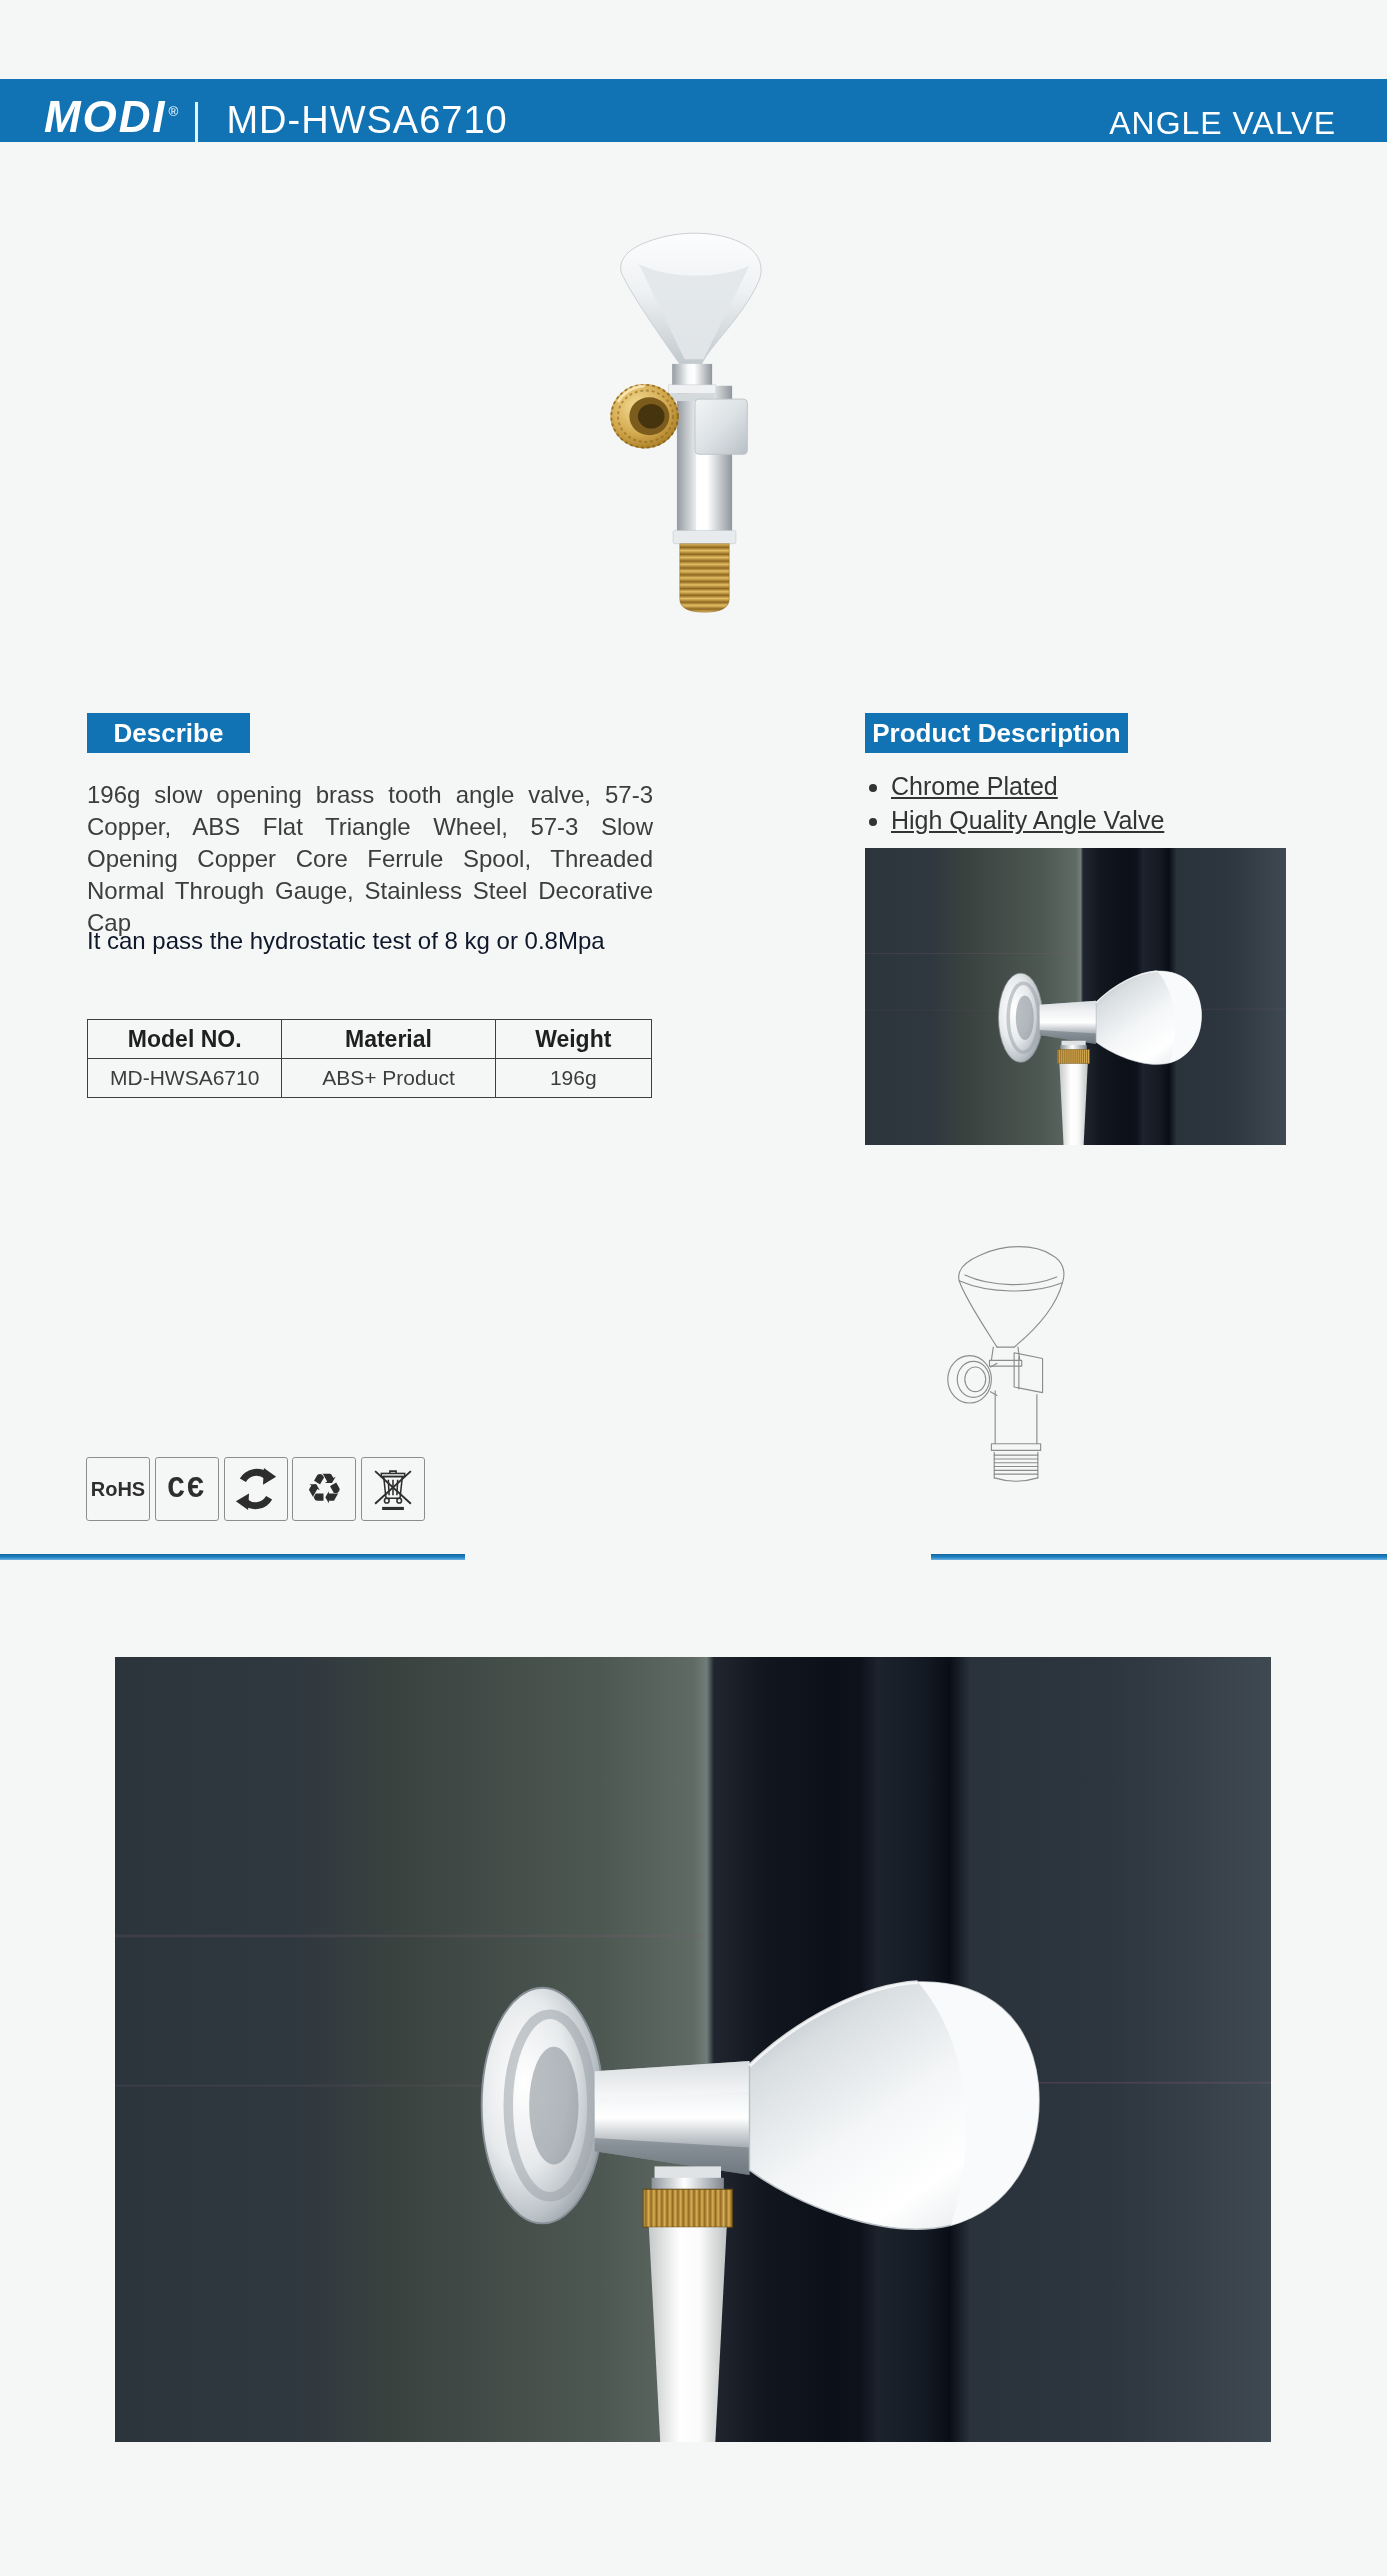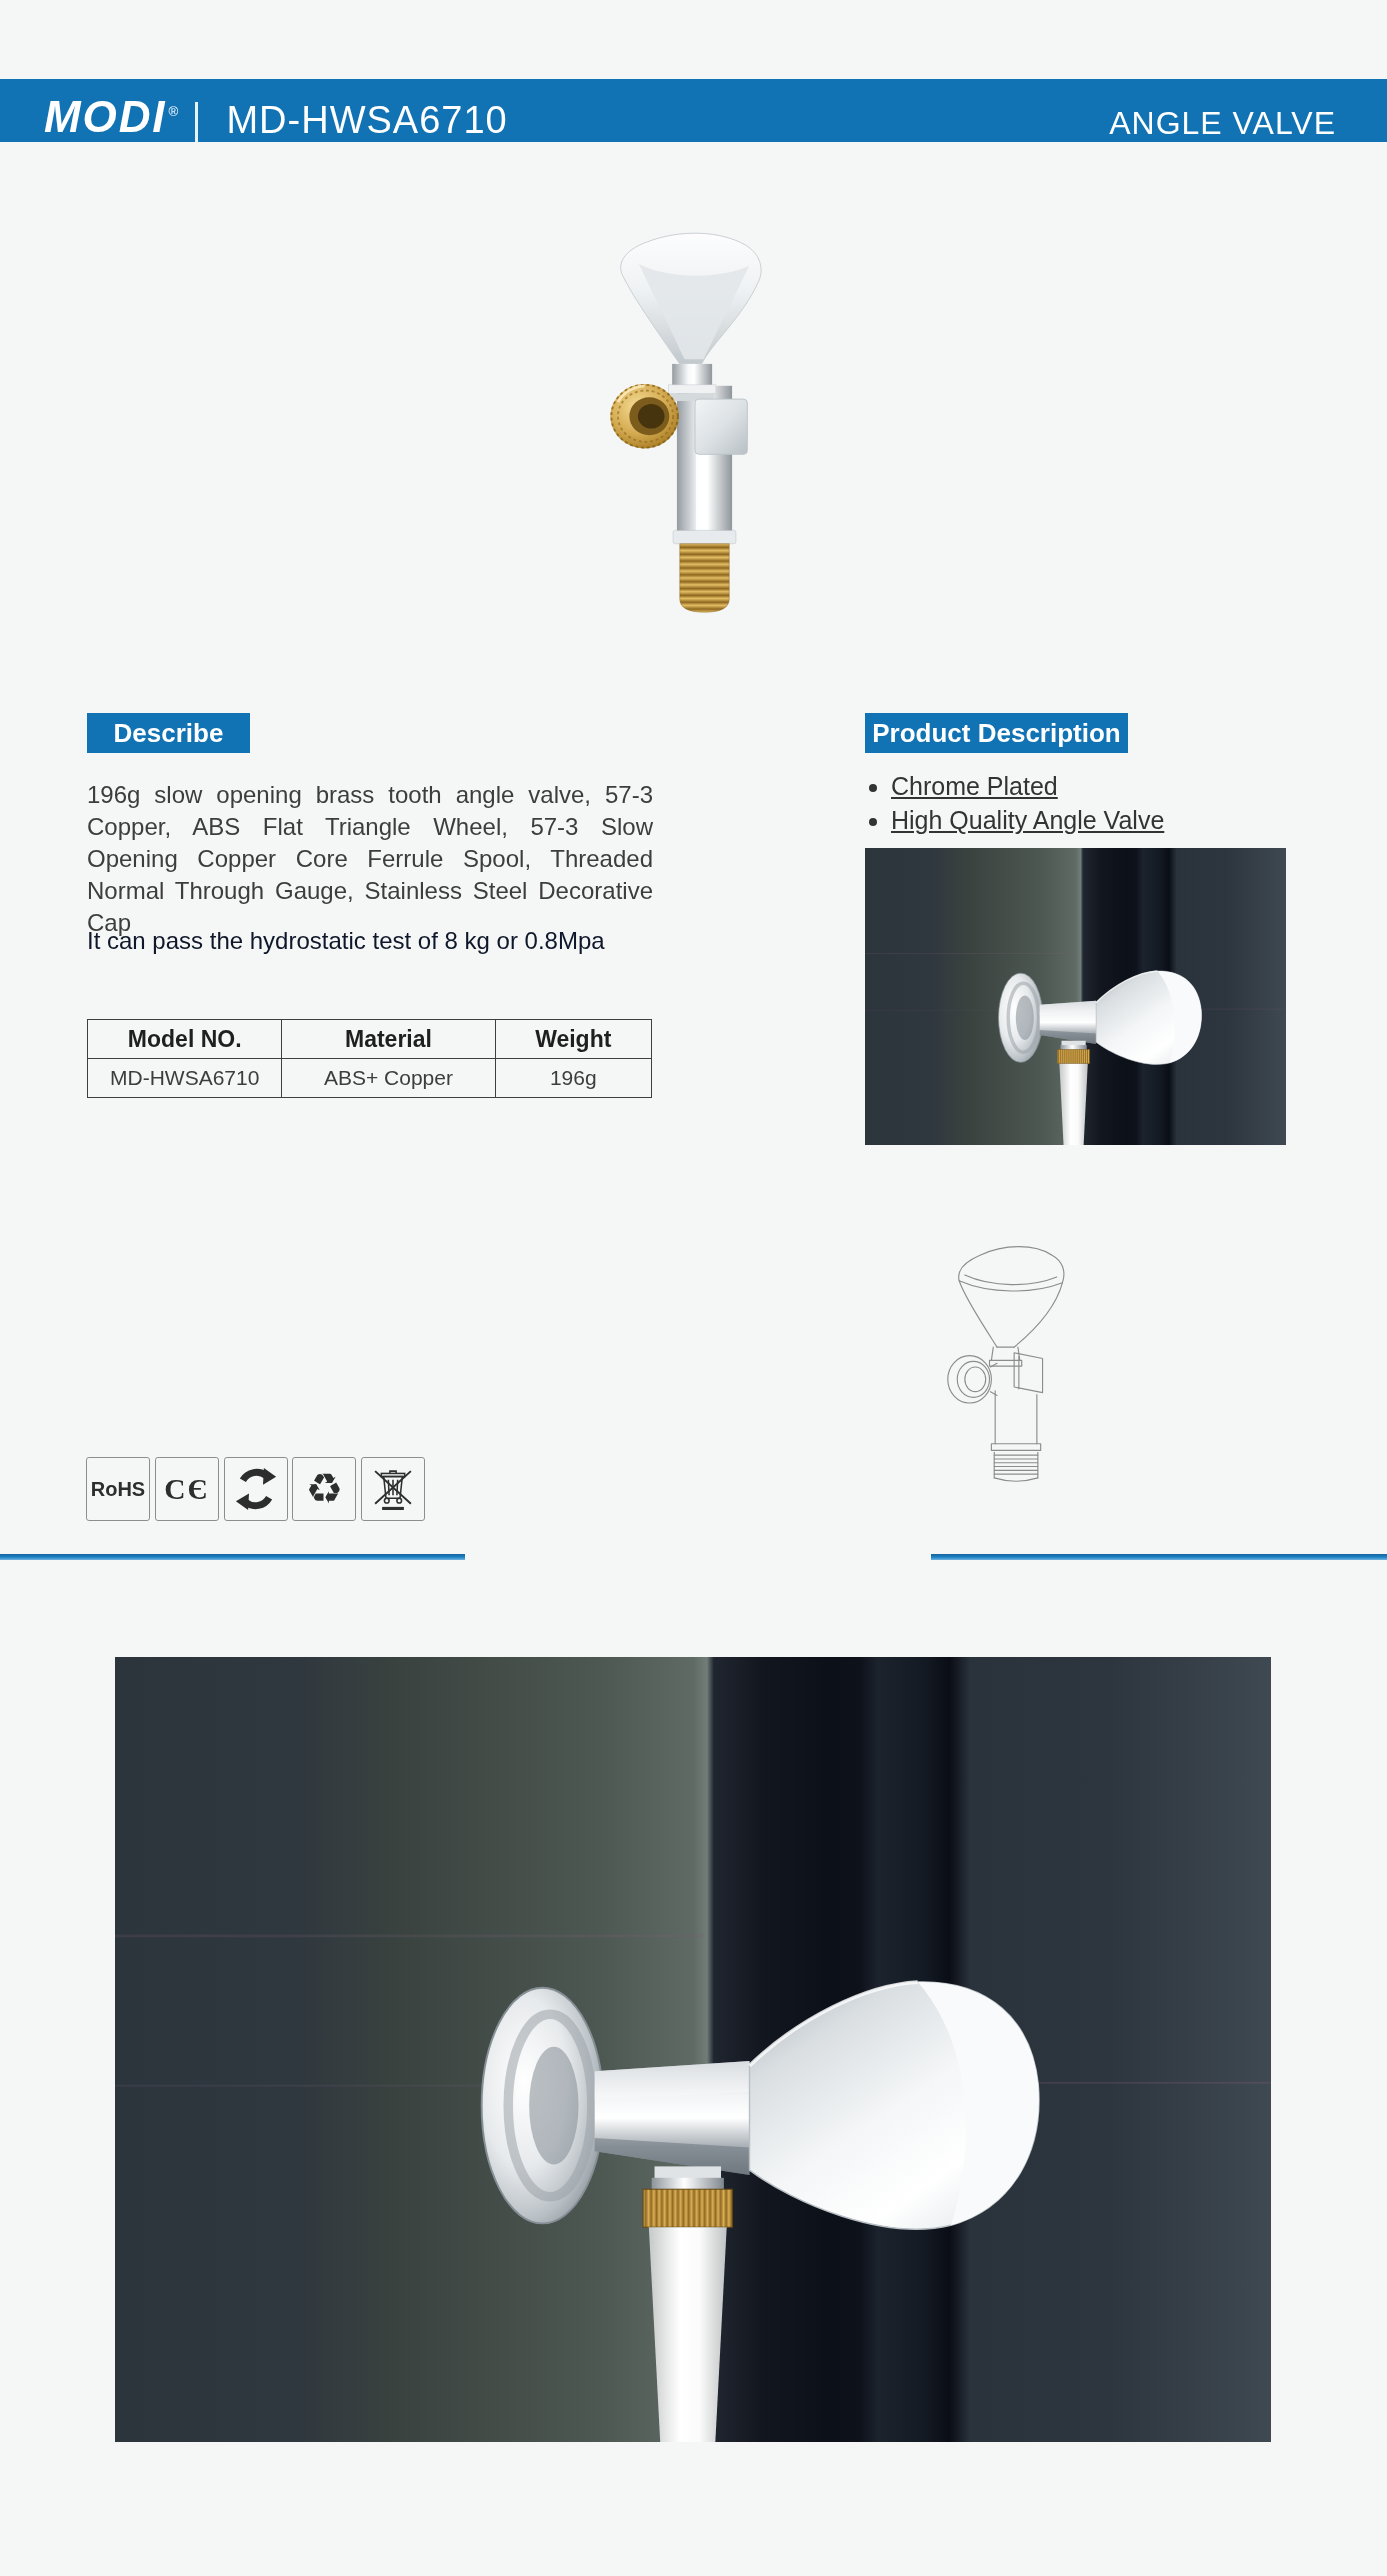--- a/index.html
+++ b/index.html
@@ -76,21 +76,21 @@
   .cert-row {
     position:absolute; left:86px; top:1457px;
     display:flex; gap:4.8px;
   }
   .cert-box {
     width:64px; height:64px; border:1.9px solid #8d8d8d; border-radius:2.9px;
     display:flex; align-items:center; justify-content:center;
     color:#2e2e2e; background:transparent;
   }
   .cert-rohs { font-size:20px; font-weight:bold; letter-spacing:0; }
-  .cert-ce { font-size:29.5px; font-weight:bold; letter-spacing:1.9px; font-family:Liberation Serif, serif; }
+  .cert-ce { font-size:29.5px; font-weight:bold; letter-spacing:1.9px; font-family:Liberation Mono, monospace; }
   .cert-recycle { font-size:42px; line-height:1; font-family:"DejaVu Sans","Liberation Sans",sans-serif; }
   
   .blue-line {
     position:absolute; top:1554px; height:5.7px;
     background:linear-gradient(180deg,#15649f 0%,#1f85c5 55%,#74b4e0 100%);
   }
   .blue-line.left { left:0; width:465px; }
   .blue-line.right { left:931px; width:456px; }
   
   .top-photo { position:absolute; left:597px; top:226px; width:196px; height:390px; display:block; }
@@ -244,21 +244,21 @@
 
   <table class="spec">
     <tbody>
         <tr>
       <th class="col-model">Model NO.</th>
       <th class="col-material">Material</th>
       <th class="col-weight">Weight</th>
     </tr>
     <tr>
       <td>MD-HWSA6710</td>
-      <td>ABS+ Copper</td>
+      <td>ABS+ Product</td>
       <td>196g</td>
     </tr>
   </tbody>
     </table>
 
   <div class="badge pd-badge">
     <span>Product Description</span>
   </div>
   <ul class="pd-bullets">
     <li>Chrome Plated</li>

